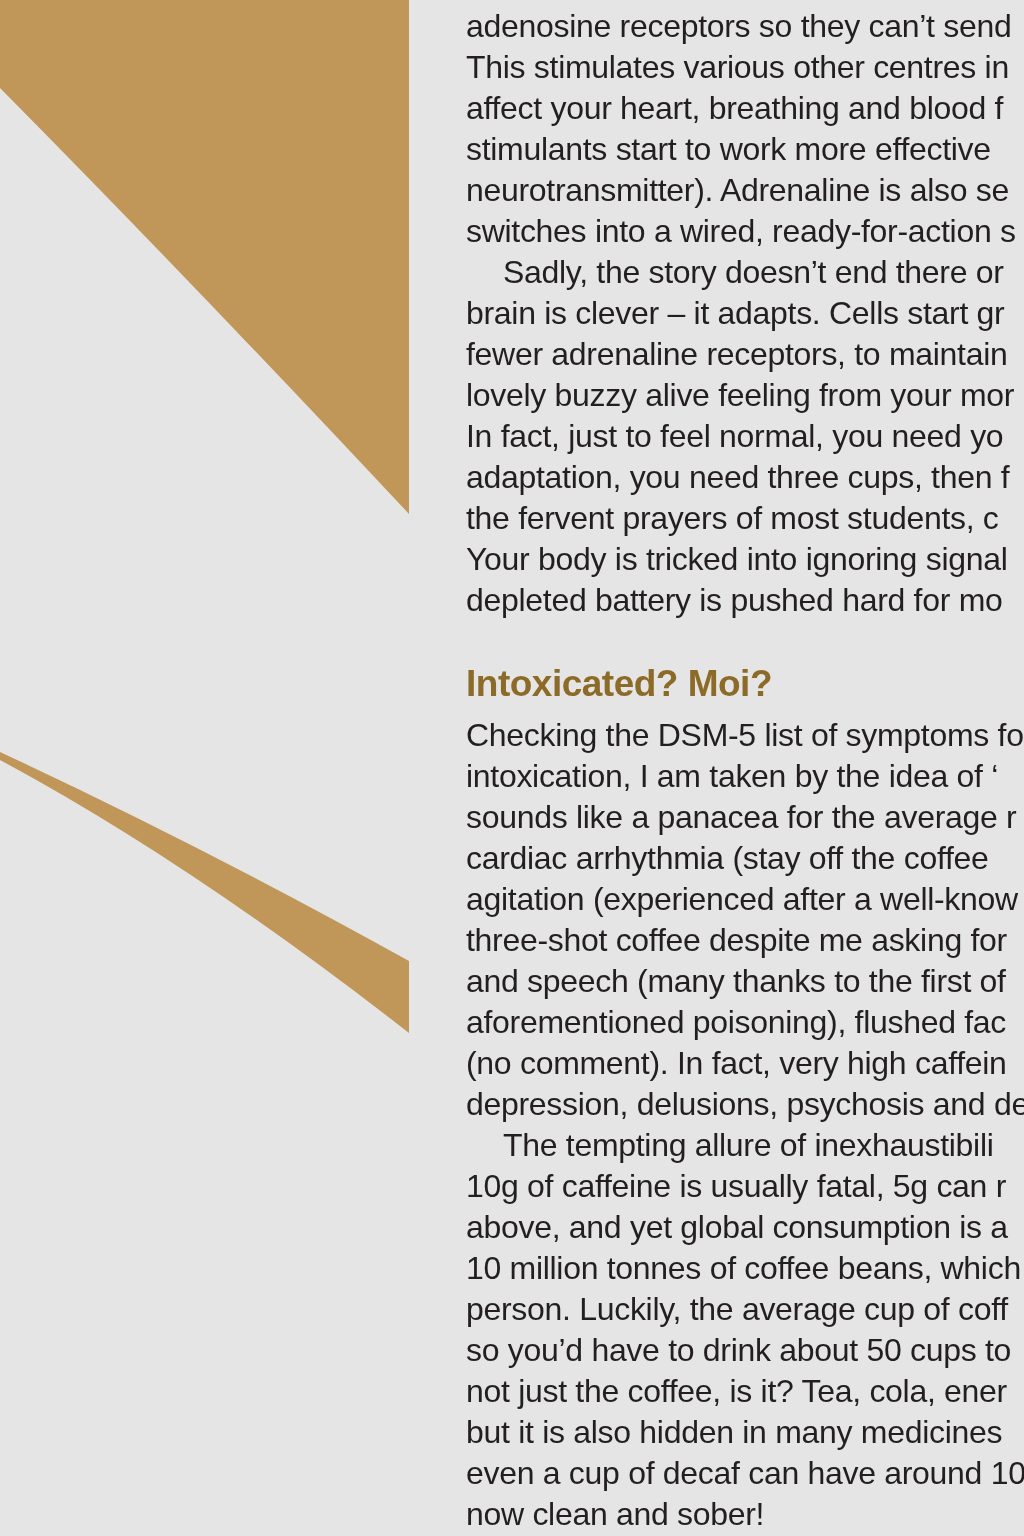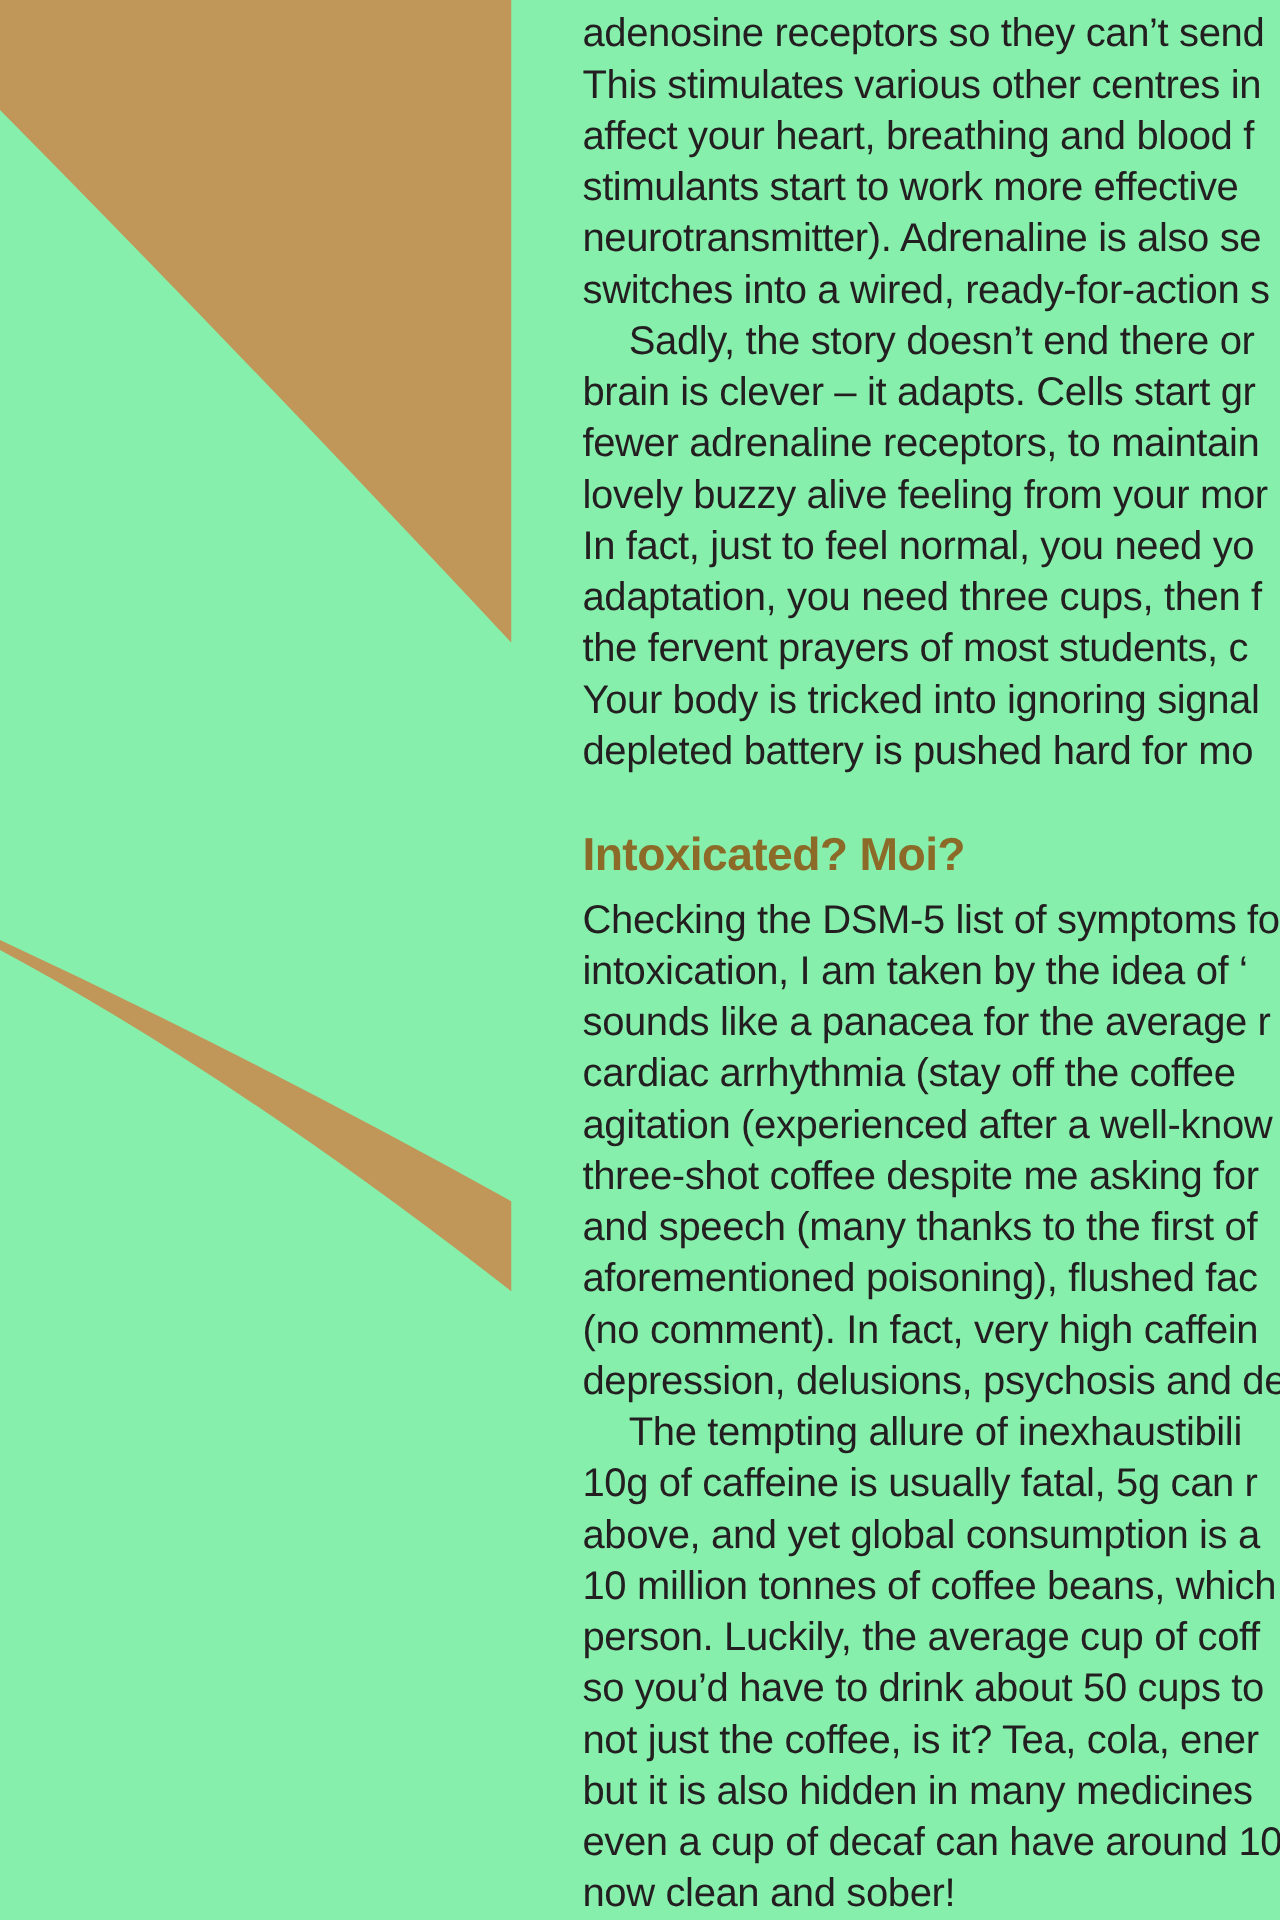--- a/index.html
+++ b/index.html
@@ -46,21 +46,21 @@
     line-height: 46px;
     font-weight: 700;
     letter-spacing: -0.5px;
     color: #8c6b29;
     white-space: nowrap;
   }
 </style>
 </head>
 <body>
 
-<div class="page" style="background: #86efac;">
+<div class="page" style="background: #e5e5e5;">
 
   <svg class="deco-svg" viewBox="0 0 412 1536" xmlns="http://www.w3.org/2000/svg">
     <path d="M0 0 L409 0 L409 514 Q190 280 0 88 Z" fill="#c09758"></path>
     <path d="M0 752 Q200 845 409 961 L409 1033 Q190 862 0 760 Z" fill="#c09758"></path>
   </svg>
 
   <div class="textcol" style="color: rgb(35, 31, 32);">
     <div>
         <div class="line">adenosine receptors so they can’t send</div>
         <div class="line">This stimulates various other centres in</div>

